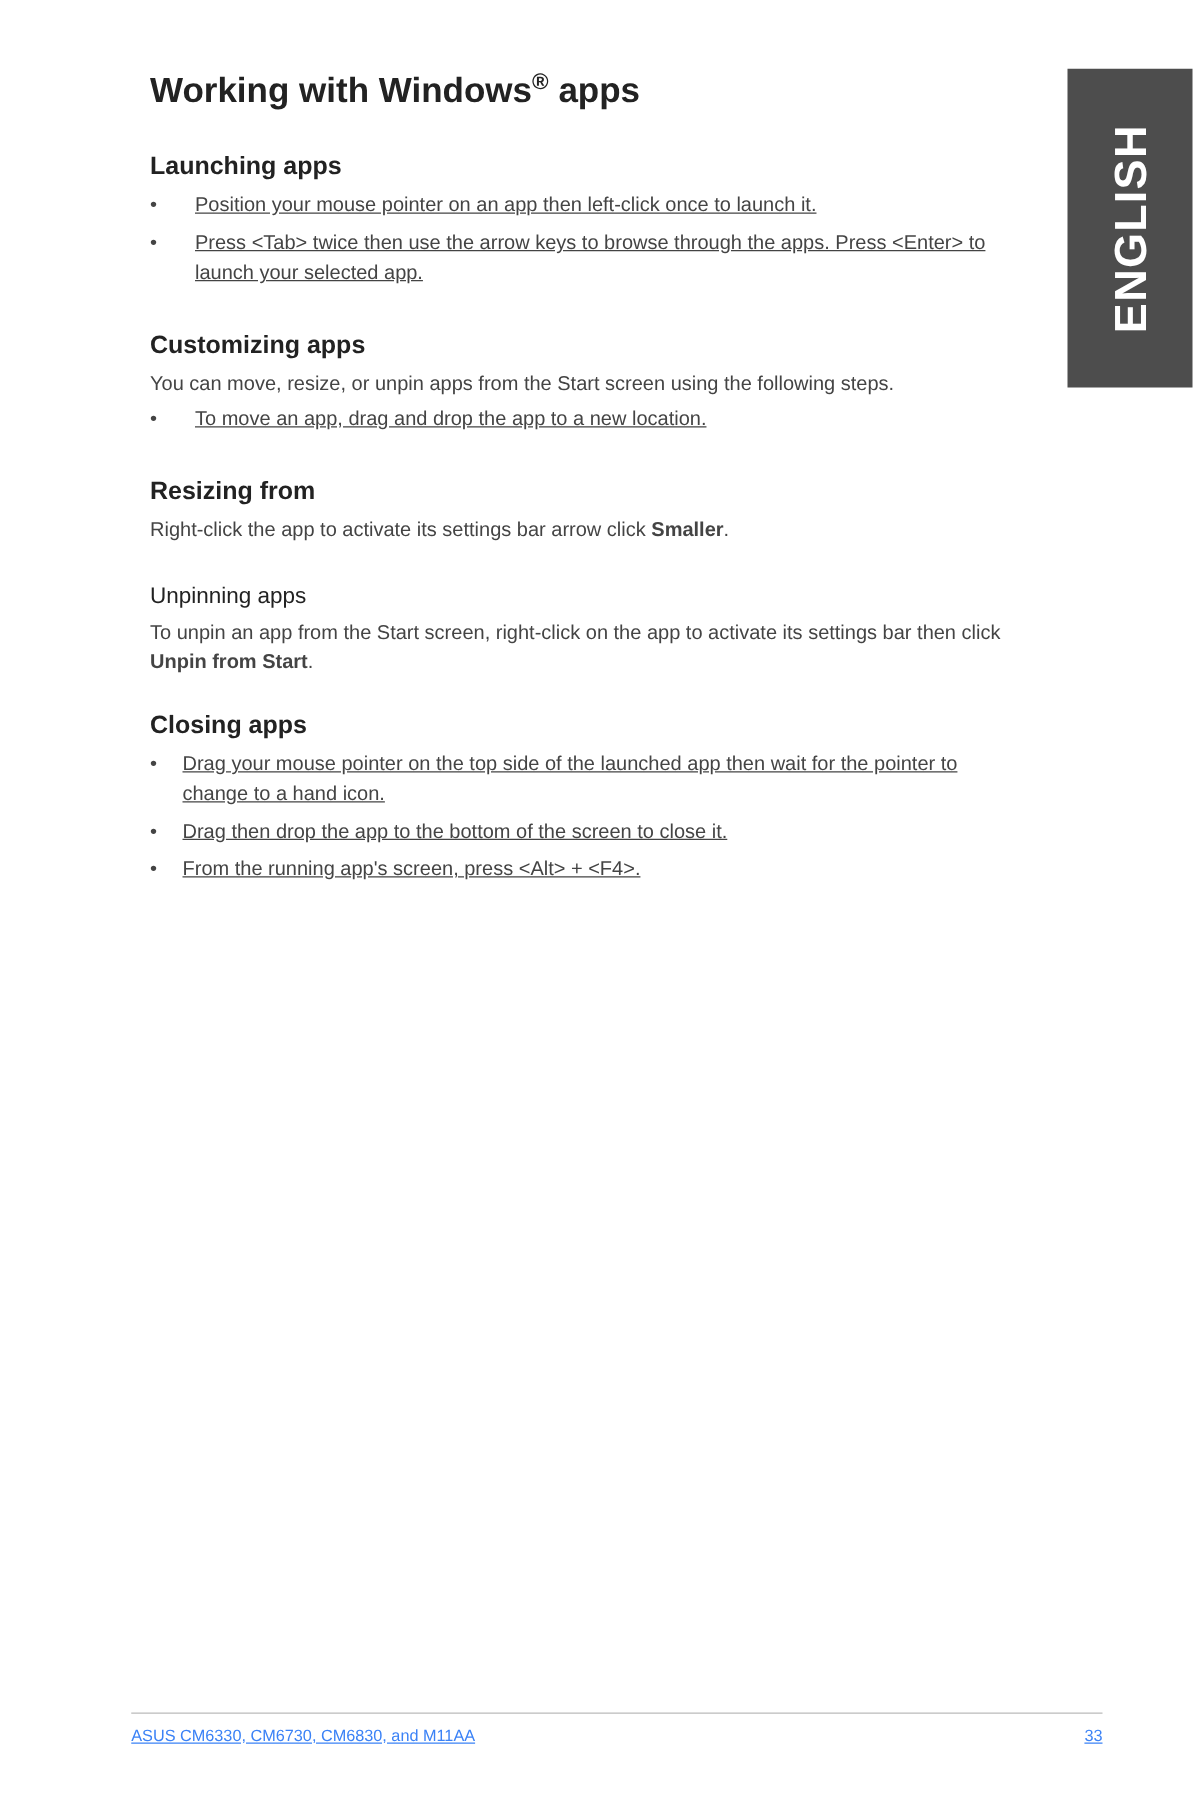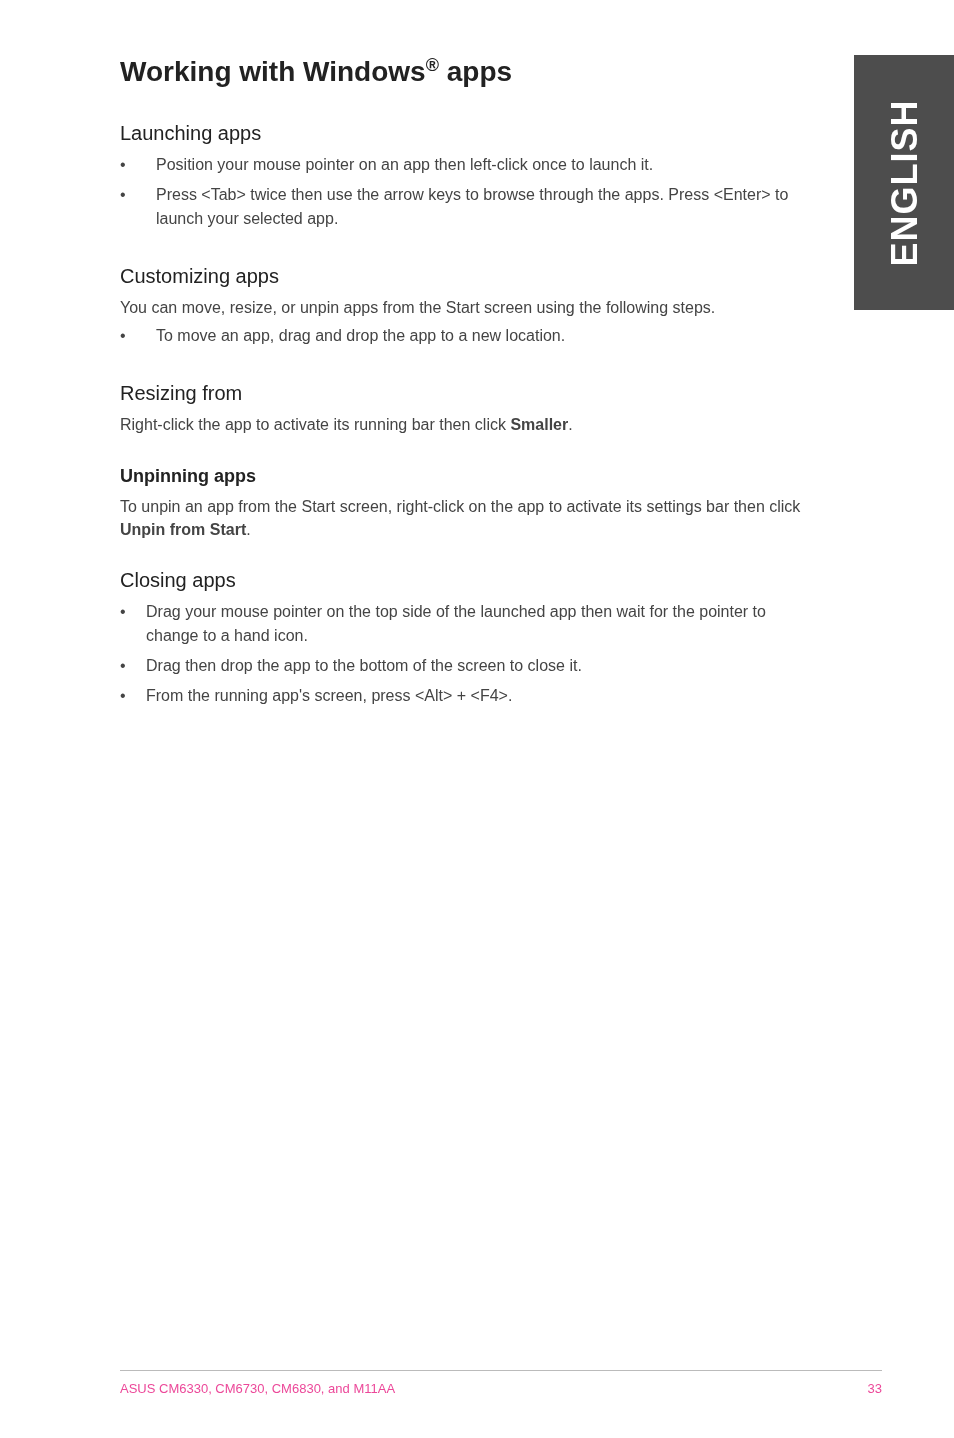--- a/index.html
+++ b/index.html
@@ -48,31 +48,31 @@
       font-weight: bold;
       margin-bottom: 24px;
       color: #222;
     }
     h1 sup {
       font-size: 18px;
       vertical-align: super;
     }
     h2 {
       font-size: 20px;
-      font-weight: normal;
+      font-weight: bold;
       margin-top: 34px;
       margin-bottom: 8px;
       color: #222;
     }
     h2.tight {
       margin-top: 28px;
     }
     h3 {
       font-size: 18px;
-      font-weight: bold;
+      font-weight: normal;
       margin-top: 30px;
       margin-bottom: 8px;
       color: #222;
     }
     p {
       font-size: 16px;
       line-height: 1.45;
       color: #444;
       margin-bottom: 4px;
     }
@@ -94,35 +94,37 @@
     ul li .bullet {
       width: 36px;
       flex-shrink: 0;
       text-align: left;
     }
     ul.narrow li .bullet {
       width: 26px;
     }
     ul li .litext {
       flex: 1;
+      text-decoration: underline;
     }
     .bold {
       font-weight: bold;
     }
     .footer {
       position: absolute;
       bottom: 42px;
-      left: 120px;
+      left: 105px;
       right: 72px;
       border-top: 1px solid #bbb;
       padding-top: 10px;
       display: flex;
       justify-content: space-between;
       font-size: 13px;
-      color: #ec4899;
+      color: #3b82f6;
+      text-decoration: underline;
     }
   </style>
 </head>
 <body>
 
 <div class="side-tab">
   <div class="side-tab-text">ENGLISH</div>
 </div>
 
 <div class="page">
@@ -145,21 +147,21 @@
     <h2>Customizing apps</h2>
     <p>You can move, resize, or unpin apps from the Start screen using the following steps.</p>
     <ul>
       <li>
         <span class="bullet">•</span>
         <span class="litext">To move an app, drag and drop the app to a new location.</span>
       </li>
     </ul>
 
     <h2>Resizing from</h2>
-    <p><span>Right-click the app to activate its running bar then click </span><span class="bold">Smaller</span><span>.</span></p>
+    <p><span>Right-click the app to activate its settings bar arrow click </span><span class="bold">Smaller</span><span>.</span></p>
 
     <h3>Unpinning apps</h3>
     <p><span>To unpin an app from the Start screen, right-click on the app to activate its settings bar then click </span><span class="bold">Unpin from Start</span><span>.</span></p>
 
     <h2 class="tight">Closing apps</h2>
     <ul class="narrow">
       <li>
         <span class="bullet">•</span>
         <span class="litext">Drag your mouse pointer on the top side of the launched app then wait for the pointer to change to a hand icon.</span>
       </li>

